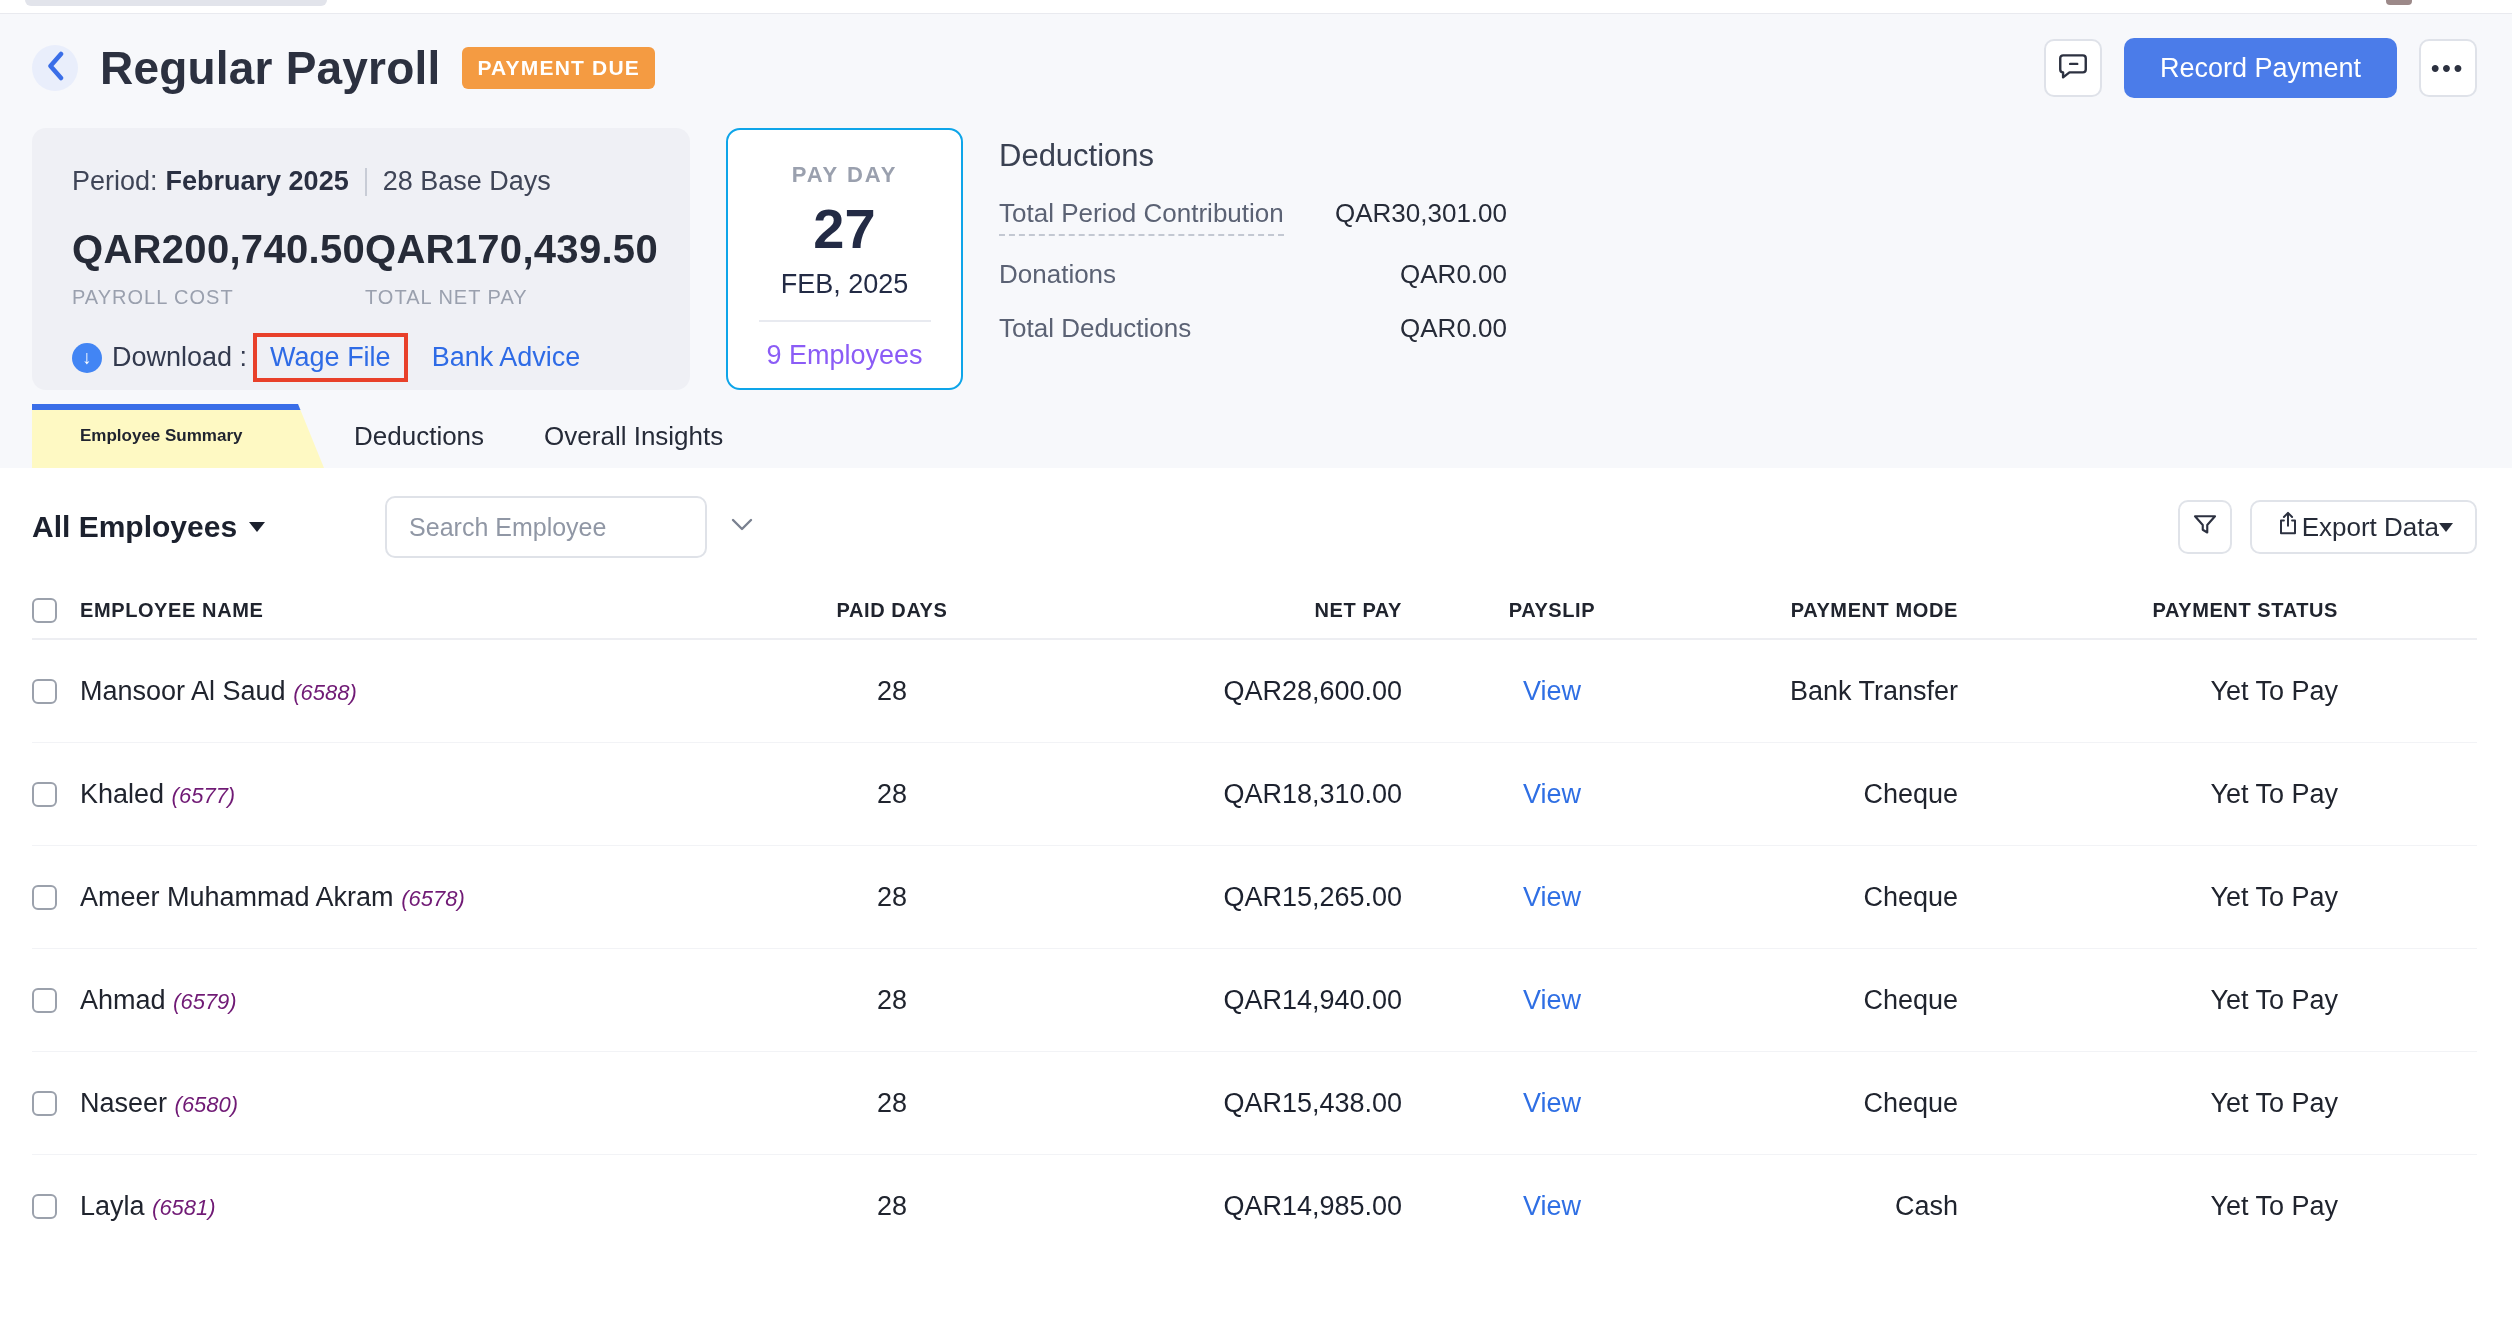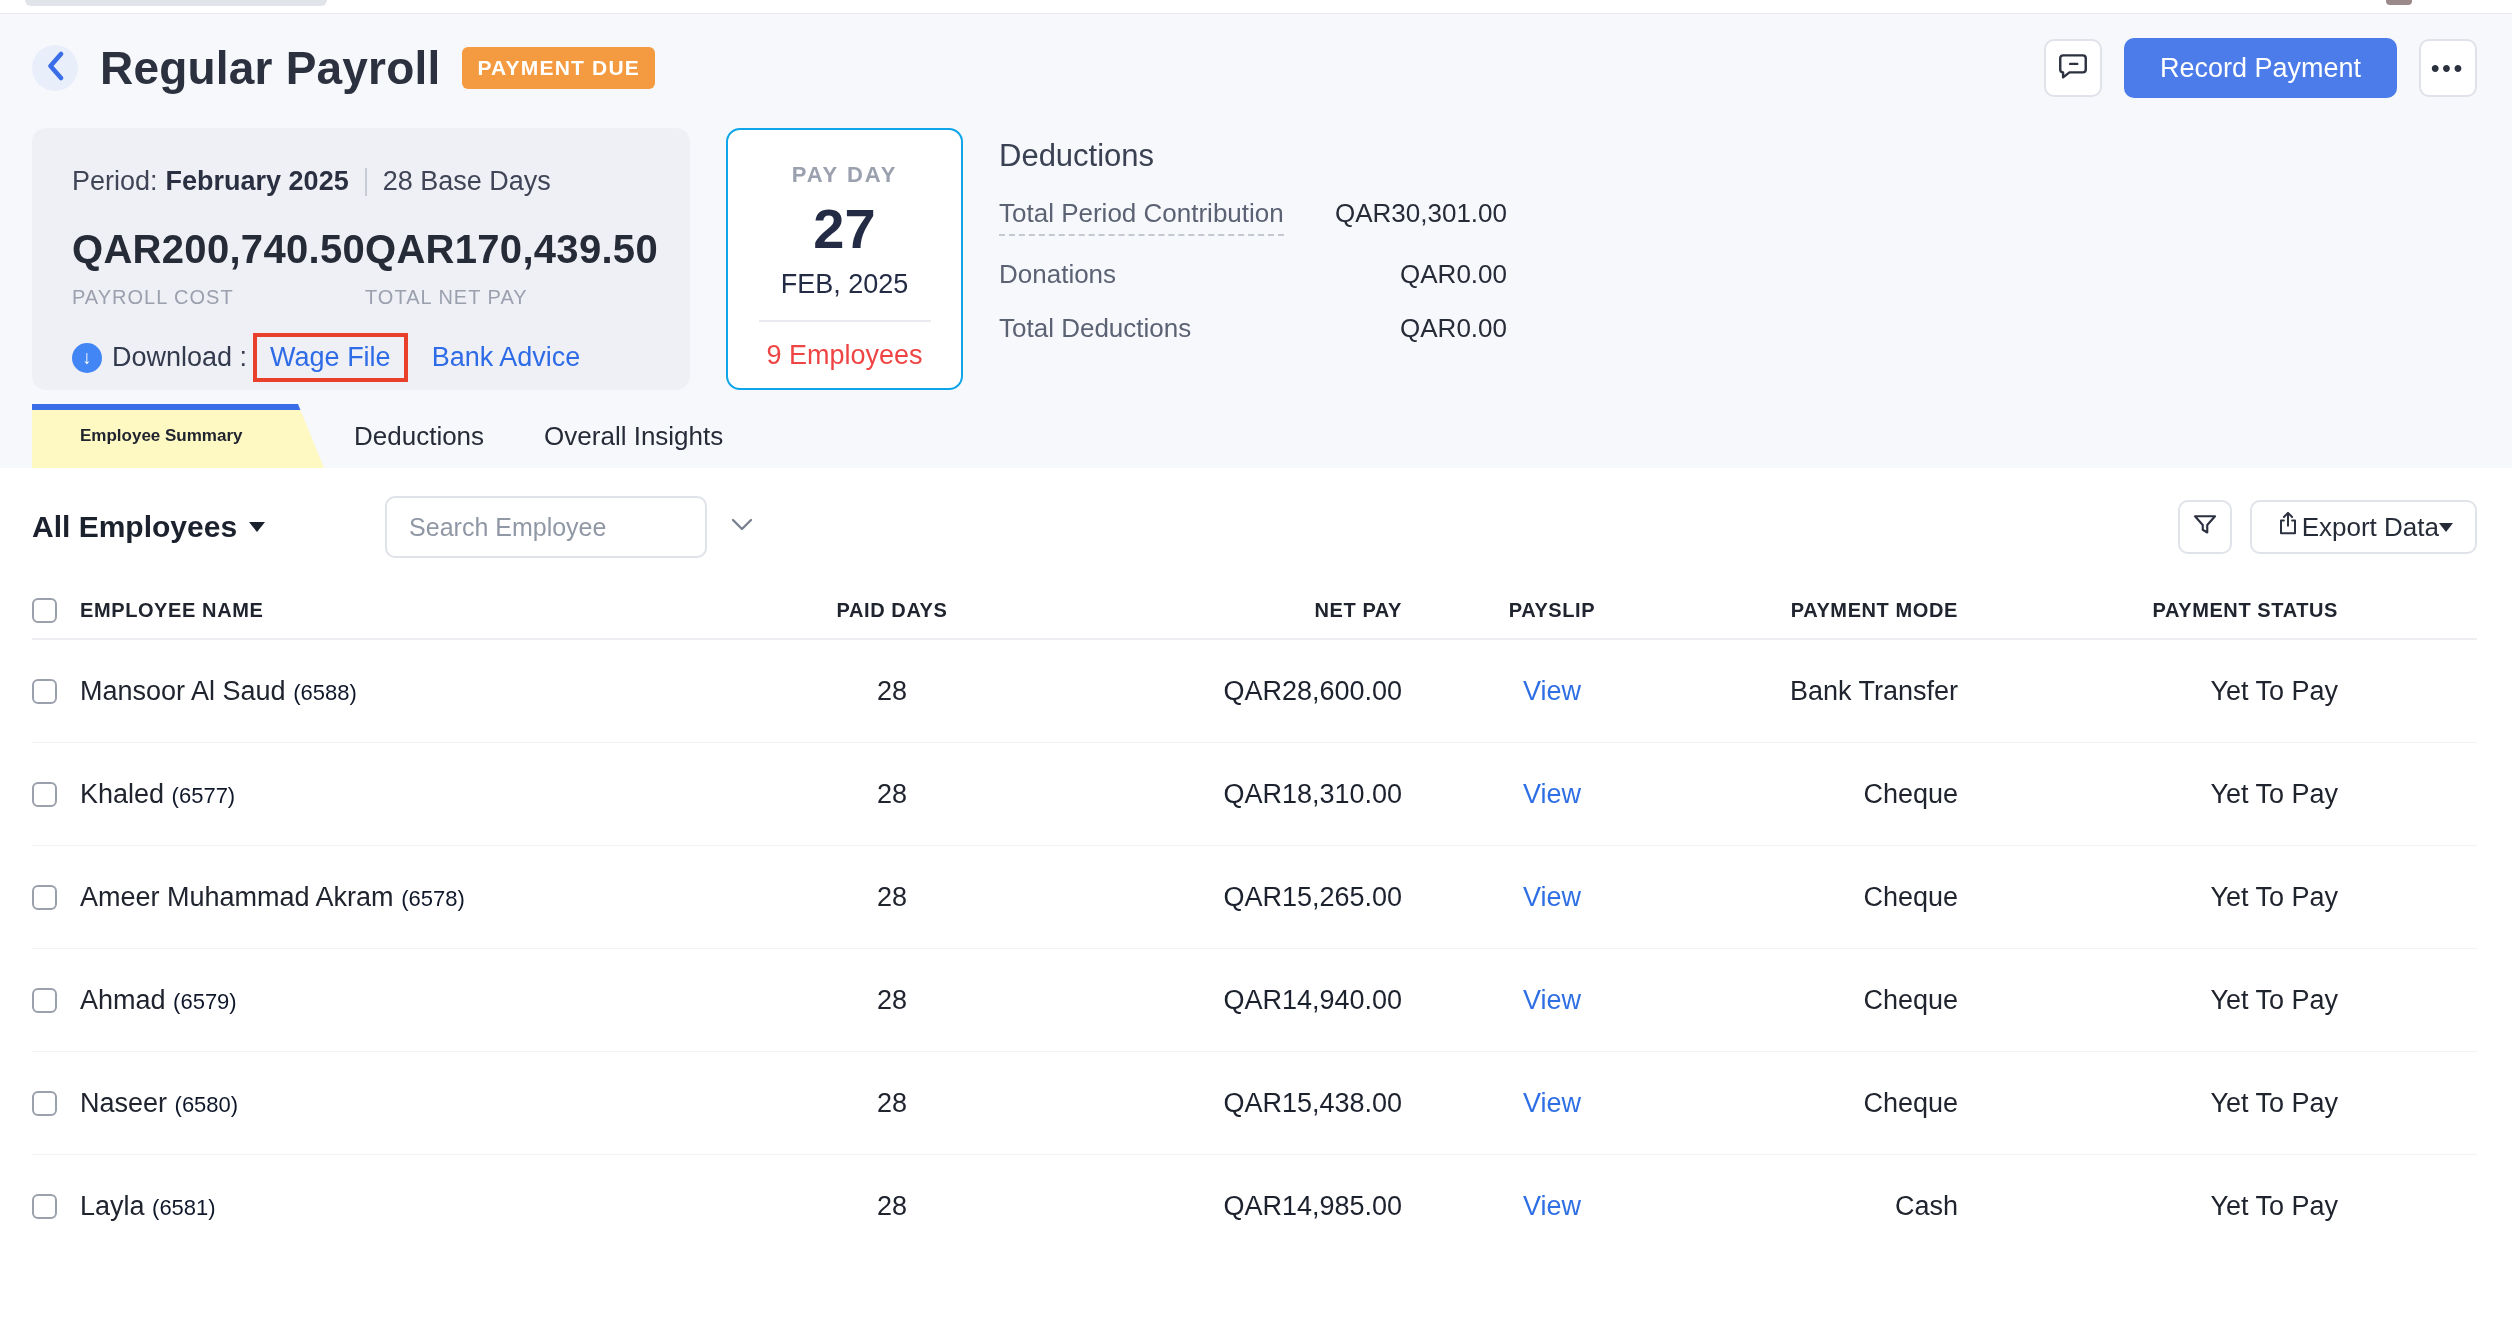--- a/index.html
+++ b/index.html
@@ -50,21 +50,21 @@
   .red-box { border:4px solid #e8402a; padding:5px 13px; margin-left:6px; display:inline-block; }
   .blue-link { color:#2e6be6; text-decoration:none; cursor:pointer; }
   .bank-link { margin-left:24px; }
 
   .payday-card { width:237px; height:262px; background:#fff; border:2px solid #0ea5e9;
                  border-radius:14px; text-align:center; padding-top:32px; }
   .pd-label { font-size:22px; color:#9aa0ae; letter-spacing:2px; font-weight:700; }
   .pd-day { font-size:56px; color:#232b45; font-weight:700; margin-top:8px; }
   .pd-date { font-size:27px; color:#232b45; margin-top:8px; }
   .pd-hr { width:172px; border:none; border-top:2px solid #e8eaf0; margin:20px auto 0; }
-  .pd-emp { font-size:27px; color:#ef4444; margin-top:18px; font-weight:500; }
+  .pd-emp { font-size:27px; color:#8b5cf6; margin-top:18px; font-weight:500; }
 
   .deductions-block { padding-top:10px; width:508px; }
   .ded-title { font-size:31px; color:#3a4152; margin-bottom:24px; }
   .ded-row { display:flex; justify-content:space-between; align-items:baseline;
              font-size:26px; margin-bottom:23px; }
   .ded-label { color:#5b6274; }
   .ded-label.dotted { border-bottom:2px dashed #c3c8d2; padding-bottom:5px; }
   .ded-value { color:#262b38; }
 
   
@@ -106,21 +106,21 @@
   .table { padding:0 35px 0 32px; }
   .grid { display:grid; grid-template-columns:48px 722px 180px 420px 300px 256px 380px;
           align-items:center; }
   .thead { height:58px; border-bottom:2px solid #edeef2; font-size:20px; font-weight:700;
            color:#20242e; letter-spacing:.6px; }
   .trow { height:103px; border-bottom:1px solid #f2f3f6; font-size:27px; color:#20242e; }
   .c-center { text-align:center; }
   .c-right { text-align:right; }
   .checkbox { width:25px; height:25px; border:2px solid #9ba1ac; border-radius:6px;
               background:#fff; cursor:pointer; }
-  .emp-code { font-size:22px; color:#0f172a; }
+  .emp-code { font-size:22px; color:#701a75;font-style:italic; }
   .view-link { color:#2f6fe4; cursor:pointer; }
   .netpay { font-weight:500; color:#1c212e; }
 
   svg.stroke-ic { stroke:#2c3140; fill:none; stroke-width:1.7; stroke-linecap:round; stroke-linejoin:round; }
 </style>
 </head>
 <body>
 
 <div class="top-strip">
   <div class="tab-remnant"></div>

